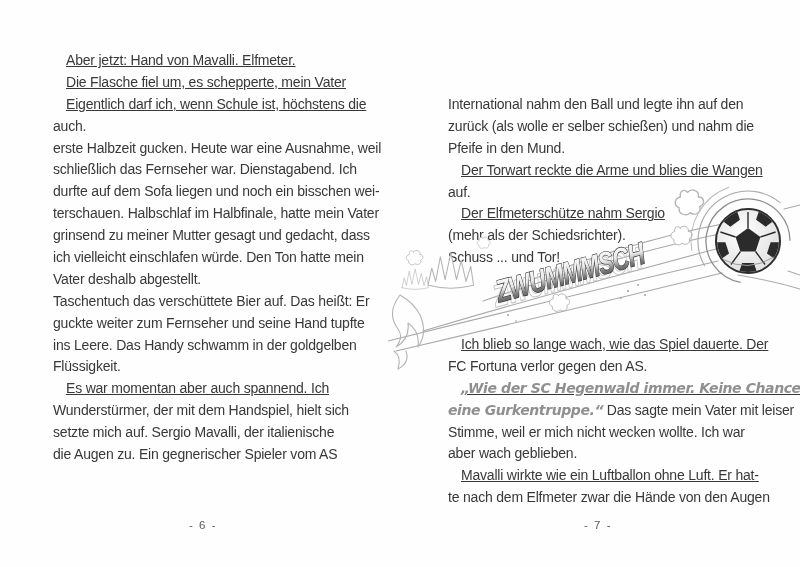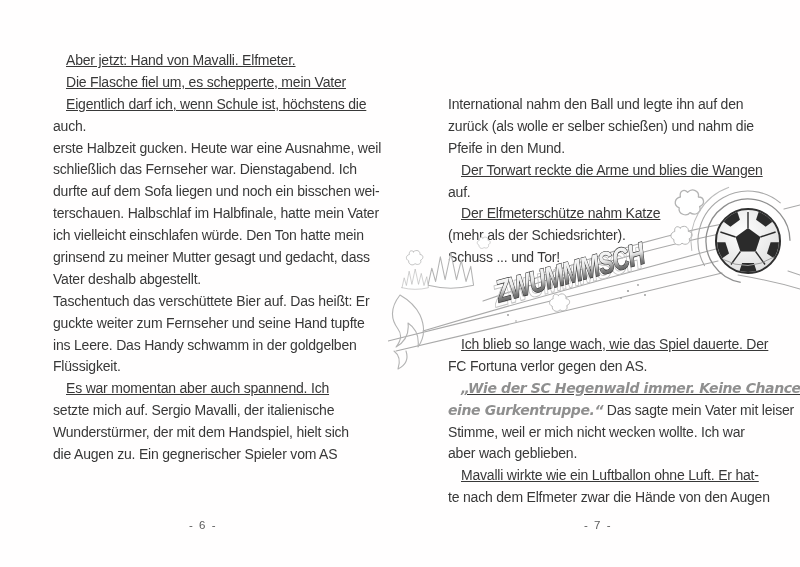--- a/index.html
+++ b/index.html
@@ -42,42 +42,42 @@
 
   <div class="textcol" id="left-lines" style="left:53px;top:50px;">
       <div class="line indent">Aber jetzt: Hand von Mavalli. Elfmeter.</div>
       <div class="line indent">Die Flasche fiel um, es schepperte, mein Vater</div>
       <div class="line indent">Eigentlich darf ich, wenn Schule ist, höchstens die</div>
       <div class="line">auch.</div>
       <div class="line">erste Halbzeit gucken. Heute war eine Ausnahme, weil</div>
       <div class="line">schließlich das Fernseher war. Dienstagabend. Ich</div>
       <div class="line">durfte auf dem Sofa liegen und noch ein bisschen wei-</div>
       <div class="line">terschauen. Halbschlaf im Halbfinale, hatte mein Vater</div>
+      <div class="line">grinsend zu meiner Mutter gesagt und gedacht, dass</div>
       <div class="line">ich vielleicht einschlafen würde. Den Ton hatte mein</div>
-      <div class="line">grinsend zu meiner Mutter gesagt und gedacht, dass</div>
       <div class="line">Vater deshalb abgestellt.</div>
       <div class="line">Taschentuch das verschüttete Bier auf. Das heißt: Er</div>
       <div class="line">guckte weiter zum Fernseher und seine Hand tupfte</div>
       <div class="line">ins Leere. Das Handy schwamm in der goldgelben</div>
       <div class="line">Flüssigkeit.</div>
       <div class="line indent">Es war momentan aber auch spannend. Ich</div>
+      <div class="line">Wunderstürmer, der mit dem Handspiel, hielt sich</div>
       <div class="line">setzte mich auf. Sergio Mavalli, der italienische</div>
-      <div class="line">Wunderstürmer, der mit dem Handspiel, hielt sich</div>
       <div class="line">die Augen zu. Ein gegnerischer Spieler vom AS</div>
     </div>
 
   <div class="pagenum pleft">- 6 -</div>
 
   <div class="textcol" id="right-top-lines" style="left:448px;top:50px;margin-top:44px;">
       <div class="line">International nahm den Ball und legte ihn auf den</div>
       <div class="line">zurück (als wolle er selber schießen) und nahm die</div>
       <div class="line">Pfeife in den Mund.</div>
       <div class="line indent">Der Torwart reckte die Arme und blies die Wangen</div>
       <div class="line">auf.</div>
-      <div class="line indent">Der Elfmeterschütze nahm Katze</div>
+      <div class="line indent">Der Elfmeterschütze nahm Sergio</div>
       <div class="line">(mehr als der Schiedsrichter).</div>
       <div class="line">Schuss ... und Tor!</div>
     </div>
 
   <svg class="illo" viewBox="0 0 412 202">
     <defs>
       <linearGradient id="wordgrad" x1="0" y1="0" x2="0" y2="1">
         <stop offset="0" stop-color="#ffffff"></stop>
         <stop offset="0.45" stop-color="#e9e9e9"></stop>
         <stop offset="0.7" stop-color="#7d7d7d"></stop>

